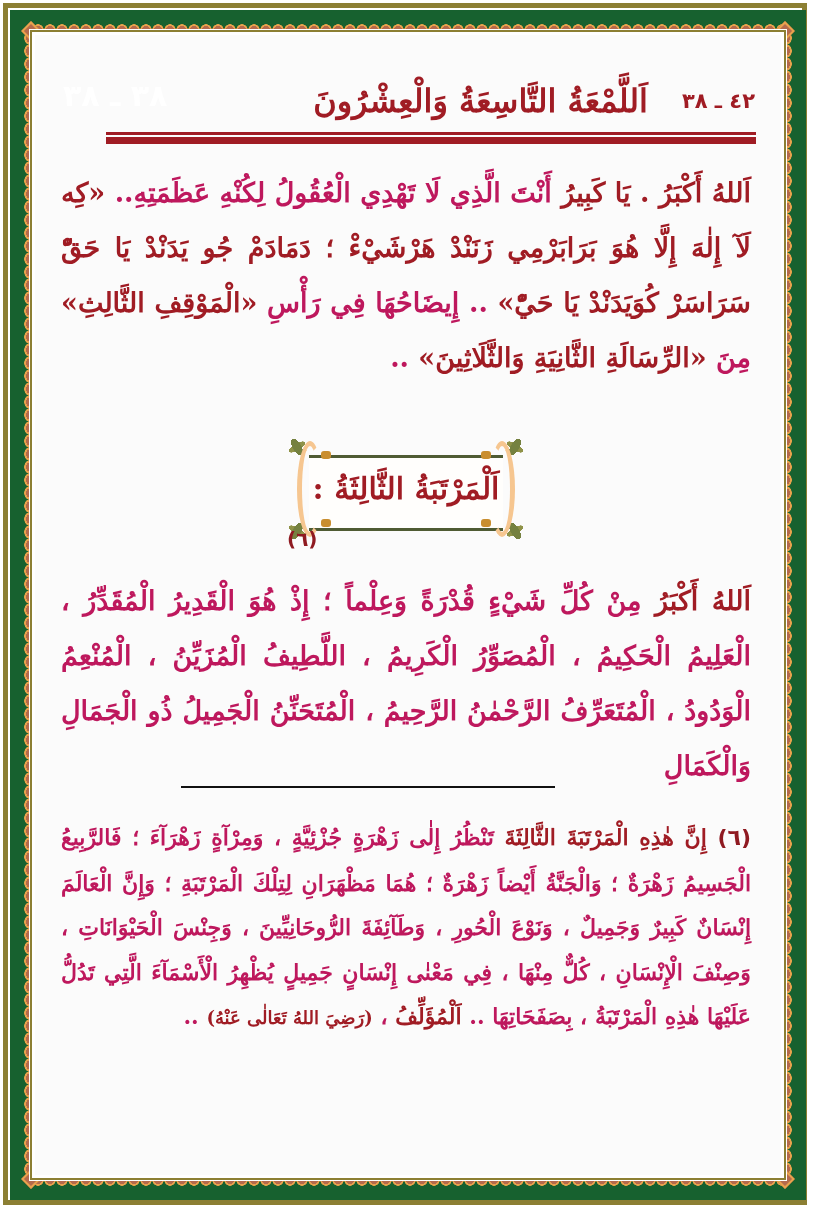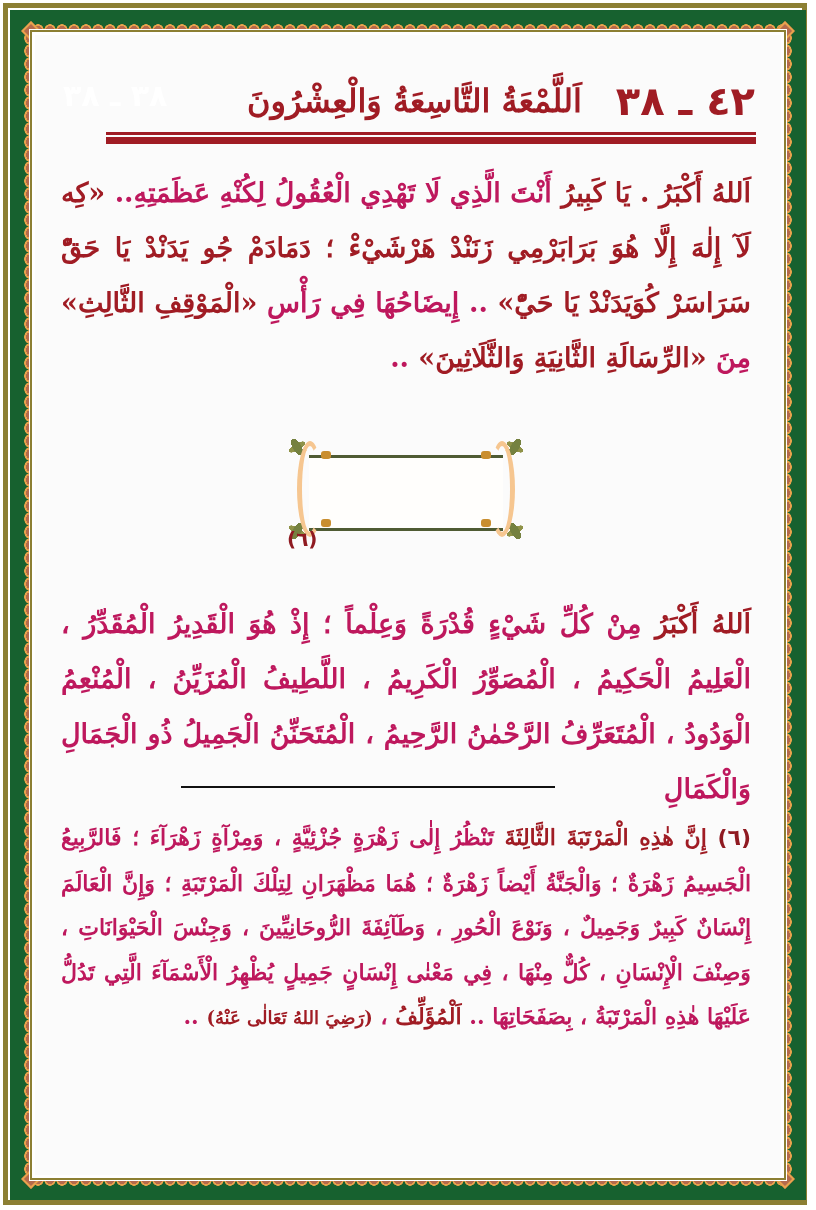--- a/index.html
+++ b/index.html
@@ -57,21 +57,21 @@
       position: absolute; left: 28px; top: 43px; font-size: 30px; font-weight: bold;
       color: #ffffff; letter-spacing: 2px;
       font-family: "DejaVu Sans", sans-serif; direction: rtl;
     }
     .header {
       position: absolute; left: 70px; top: 36px; width: 650px; height: 60px;
       direction: rtl; display: flex; align-items: center;
       color: #a01c24; font-weight: bold;
     }
     .header .page-range {
-      font-size: 40px; font-family: "DejaVu Sans", sans-serif; margin-right: 0px;
+      font-size: 21px; font-family: "DejaVu Sans", sans-serif; margin-right: 0px;
     }
     .header .chapter-title {
       font-size: 32px; margin-right: 34px; font-family: "DejaVu Serif", serif;
     }
     .rule-thin { position: absolute; left: 71px; width: 650px; top: 97px; height: 3px; background: #a01c24; }
     .rule-thick { position: absolute; left: 71px; width: 650px; top: 102px; height: 7px; background: #a01c24; }
     
     .para {
       position: absolute; right: 30px; width: 690px; direction: rtl; text-align: justify;
       text-align-last: right;
@@ -111,21 +111,21 @@
     .knot.k1 { left: 38px; top: 18px; } .knot.k2 { right: 38px; top: 18px; }
     .knot.k3 { left: 38px; bottom: 18px; } .knot.k4 { right: 38px; bottom: 18px; }
     .cart-title {
       position: absolute; left: 0; right: 0; top: 38px; text-align: center;
       direction: rtl; font-size: 30px; font-weight: bold; color: #a01c24;
     }
     .fn-ref {
       position: absolute; left: 252px; top: 492px; font-size: 20px; font-weight: bold;
       color: #8f1a21; direction: rtl; font-family: "DejaVu Sans", sans-serif;
     }
-    .p2 { top: 561px; }
+    .p2 { top: 538px; }
     
     .fn-sep { position: absolute; left: 146px; width: 374px; top: 751px; height: 2px; background: #111; }
     .footnote {
       position: absolute; right: 30px; width: 690px; top: 780px; direction: rtl;
       text-align: justify; text-align-last: right;
       font-size: 22px; line-height: 44.5px; color: #111; font-weight: bold;
     }
     .fn-num { color: #8f1a21; font-family: "DejaVu Sans", sans-serif; }
     .honor { color: #a01c24; font-size: 18px; }
   </style>
@@ -165,20 +165,21 @@
     <div class="leaf l1"></div>
     <div class="leaf l2"></div>
     <div class="leaf r1"></div>
     <div class="leaf r2"></div>
     <div class="scroll left"></div>
     <div class="scroll right"></div>
     <div class="knot k1"></div>
     <div class="knot k2"></div>
     <div class="knot k3"></div>
     <div class="knot k4"></div>
+    <div class="cart-title">اَلْمَرْتَبَةُ الثَّالِثَةُ :</div>
   </div>
   <div class="fn-ref">(٦)</div>
 
   <div class="para p2">
     <span class="red">اَللهُ أَكْبَرُ</span><span class="black"> مِنْ كُلِّ شَيْءٍ قُدْرَةً وَعِلْماً ؛ إِذْ هُوَ الْقَدِيرُ الْمُقَدِّرُ ، الْعَلِيمُ الْحَكِيمُ ، الْمُصَوِّرُ الْكَرِيمُ ، اللَّطِيفُ الْمُزَيِّنُ ، الْمُنْعِمُ الْوَدُودُ ، الْمُتَعَرِّفُ الرَّحْمٰنُ الرَّحِيمُ ، الْمُتَحَنِّنُ الْجَمِيلُ ذُو الْجَمَالِ وَالْكَمَالِ</span>
   </div>
 
   <div class="fn-sep"></div>
 
   <div class="footnote">

